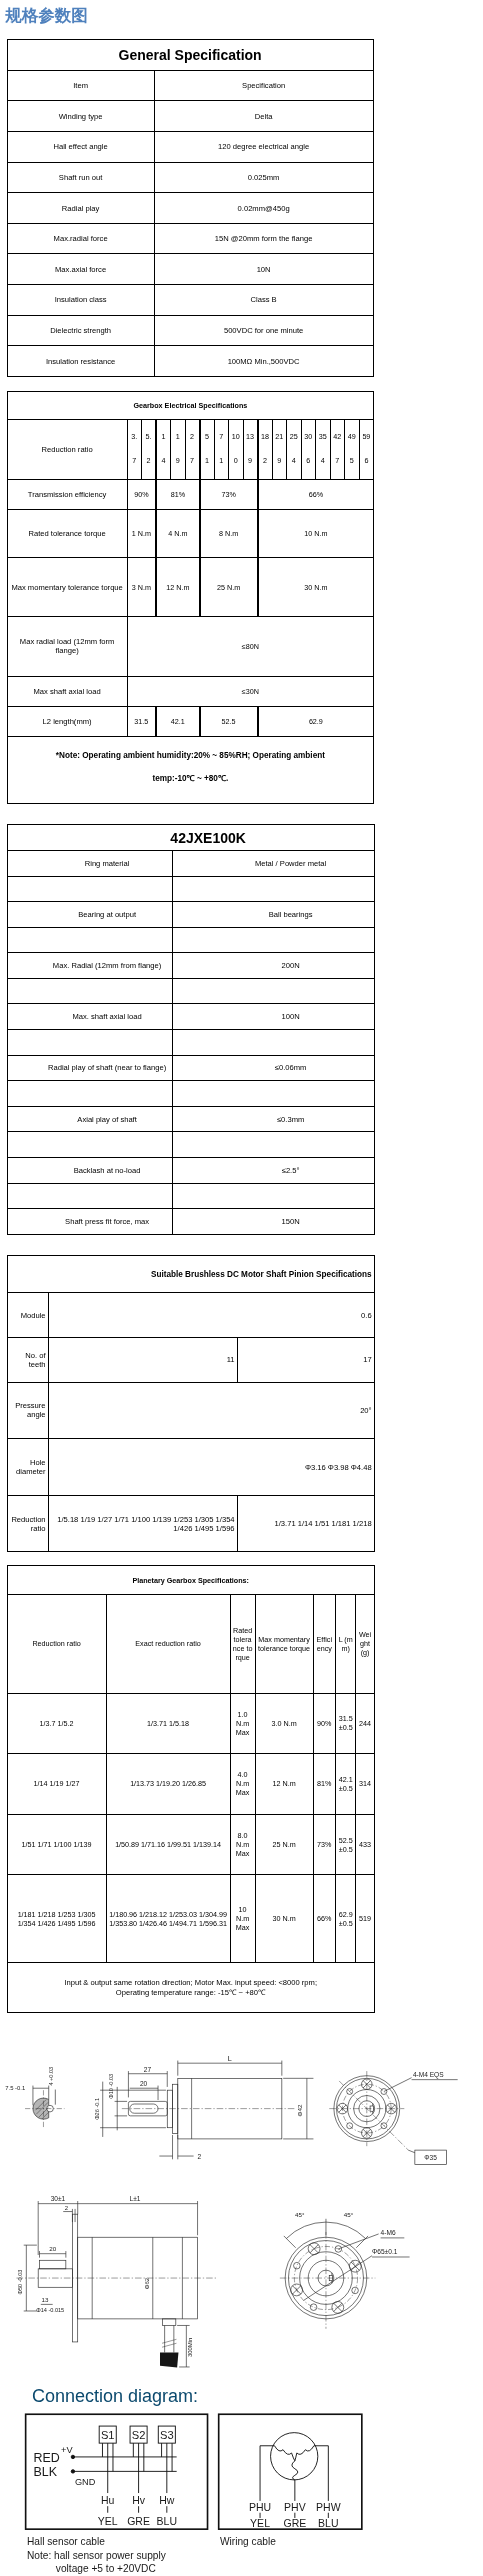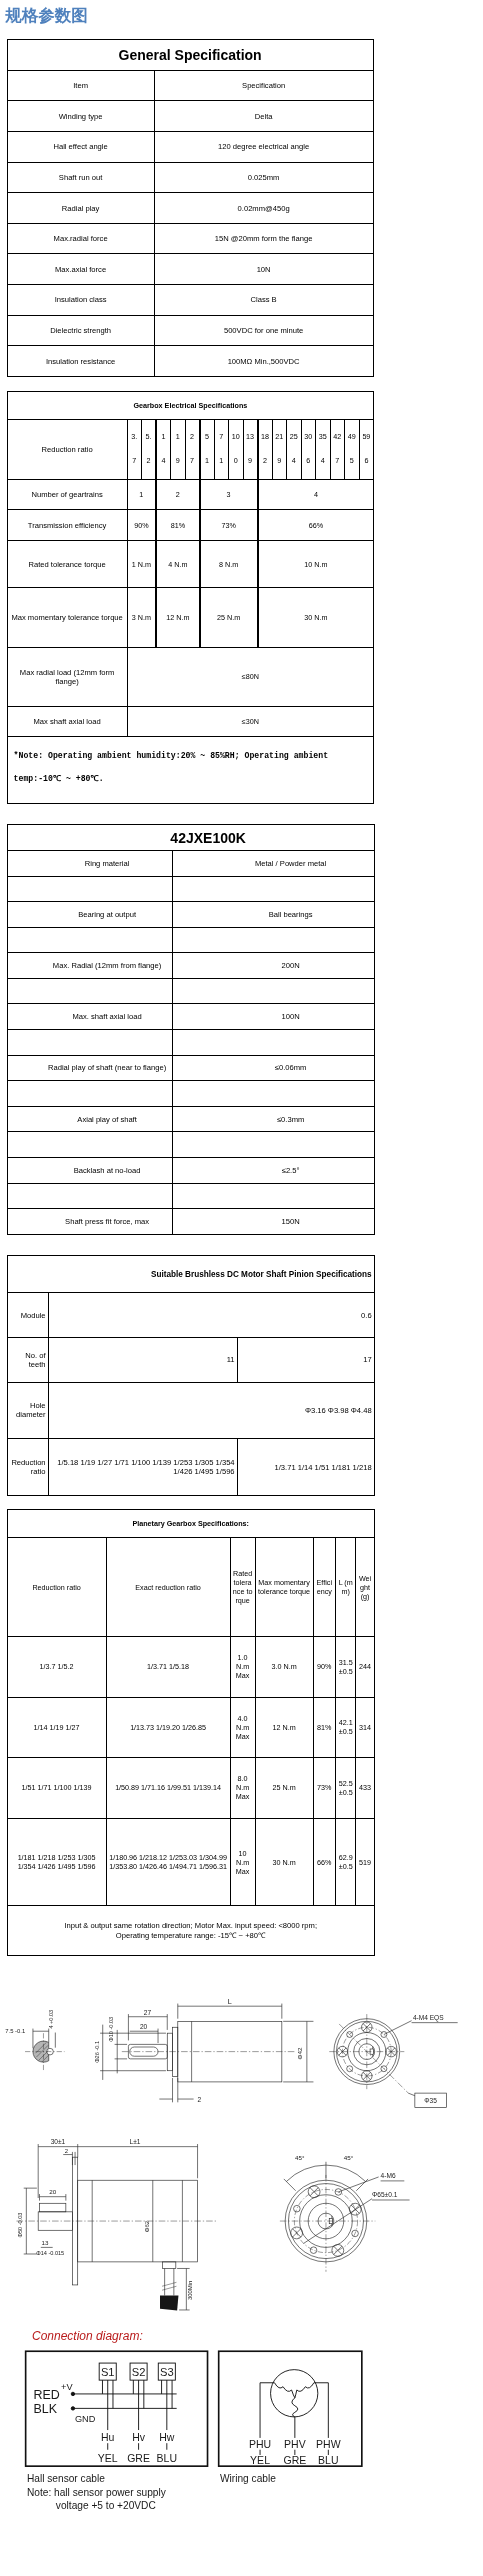--- a/index.html
+++ b/index.html
@@ -15,38 +15,38 @@
   .t2 td{font-size:7.2px;padding:0.7px 0.7px;}
   .t2 .lbl{font-size:7.6px;}
   .t2 .red-row td{height:58px;}
   .rt,.rb{display:block;line-height:1.1;}
   .rt{margin-bottom:16px;}
   .red-row .lbl,.t2 .h44{height:29px;}
   .t2 .h70 td{height:45px;}
   .t2 .h88 td{height:57px;}
   .t2 .h44r td{height:28px;}
   .t2 .gb{border-left-width:2px;}
-  .t2 .note{ text-align:left;font-weight:bold;font-size:8.2px;height:58px;padding:4px 6px;font-family:Liberation Mono, monospace;}
+  .t2 .note{ text-align:center;font-weight:bold;font-size:8.2px;height:58px;padding:4px 6px;}
   .t2 .note div{margin:5.3px 0 12px 0;}
   
   .t3 td{height:22px;padding-left:37px;}
   
   .t4 td{height:41px;font-size:7.6px;text-align:right;}
   .t4 .tbl-title-cell{font-weight:bold;font-size:8.2px;height:34px;}
   .t4 .tall{height:53px;}
   
   .t5 td{font-size:7.2px;padding:1.3px 1.3px;}
   .t5 .hdr td{height:95px;}
   .t5 .nw{word-break:break-all;}
   .t5 .r td{height:57px;}
   .t5 .r4 td{height:84px;}
   .t5 .foot{height:46px;font-size:7.6px;}
   svg{display:block;}
   .dwg text{font-family:"Liberation Sans",sans-serif;fill:#1a1a1a;}
-  .conn-heading{font-size:12px;margin:9.2px 0 2.6px 32px;color:#b91c1c;font-style:italic;}
+  .conn-heading{font-size:18px;margin:9.2px 0 2.6px 32px;color:#0c4a6e;}
   .cap{font-family:"Liberation Sans",sans-serif;}
 </style>
 </head>
 <body>
 
 <div class="page">
 
   <div class="doc-title">规格参数图</div>
 
   <table class="t1" style="margin-bottom:14.5px;">
@@ -175,27 +175,20 @@
       <td class="rc">
             <span class="rt">49</span>
             <span class="rb">5</span>
           </td>
       <td class="rc">
             <span class="rt">59</span>
             <span class="rb">6</span>
           </td>
     </tr>
     <tr class="h44r">
-      <td class="lbl">Number of geartrains</td>
-      <td colspan="2">1</td>
-      <td colspan="3" class="gb">2</td>
-      <td colspan="4" class="gb">3</td>
-      <td colspan="8" class="gb">4</td>
-    </tr>
-    <tr class="h44r">
       <td class="lbl">Transmission efficiency</td>
       <td colspan="2">90%</td>
       <td colspan="3" class="gb">81%</td>
       <td colspan="4" class="gb">73%</td>
       <td colspan="8" class="gb">66%</td>
     </tr>
     <tr class="h70">
       <td class="lbl">Rated tolerance torque</td>
       <td colspan="2">1 N.m</td>
       <td colspan="3" class="gb">4 N.m</td>
@@ -209,20 +202,27 @@
       <td colspan="4" class="gb">25 N.m</td>
       <td colspan="8" class="gb">30 N.m</td>
     </tr>
     <tr class="h88">
       <td class="lbl">Max radial load (12mm form flange)</td>
       <td colspan="17">≤80N</td>
     </tr>
     <tr class="h44r">
       <td class="lbl">Max shaft axial load</td>
       <td colspan="17">≤30N</td>
+    </tr>
+    <tr class="h44r">
+      <td class="lbl">L2 length(mm)</td>
+      <td colspan="2">31.5</td>
+      <td colspan="3" class="gb">42.1</td>
+      <td colspan="4" class="gb">52.5</td>
+      <td colspan="8" class="gb">62.9</td>
     </tr>
     <tr>
       <td colspan="18" class="note">
         <div>*Note: Operating ambient humidity:20% ~ 85%RH; Operating ambient</div>
         <div>temp:-10℃ ~ +80℃.</div>
       </td>
     </tr>
   </tbody>
     </table>
 
@@ -309,20 +309,24 @@
           <td colspan="3" class="tbl-title-cell">Suitable Brushless DC Motor Shaft Pinion Specifications</td>
         </tr>
     <tr>
       <td>Module</td>
       <td colspan="2">0.6</td>
     </tr>
     <tr>
       <td>No. of teeth</td>
       <td>11</td>
       <td>17</td>
+    </tr>
+    <tr class="tall">
+      <td class="tall">Pressure angle</td>
+      <td colspan="2">20°</td>
     </tr>
     <tr>
       <td class="tall">Hole diameter</td>
       <td colspan="2">Φ3.16  Φ3.98  Φ4.48</td>
     </tr>
     <tr>
       <td class="tall">Reduction ratio</td>
       <td>1/5.18 1/19 1/27 1/71 1/100 1/139 1/253 1/305 1/354 1/426 1/495 1/596</td>
       <td>1/3.71 1/14 1/51 1/181 1/218</td>
     </tr>

